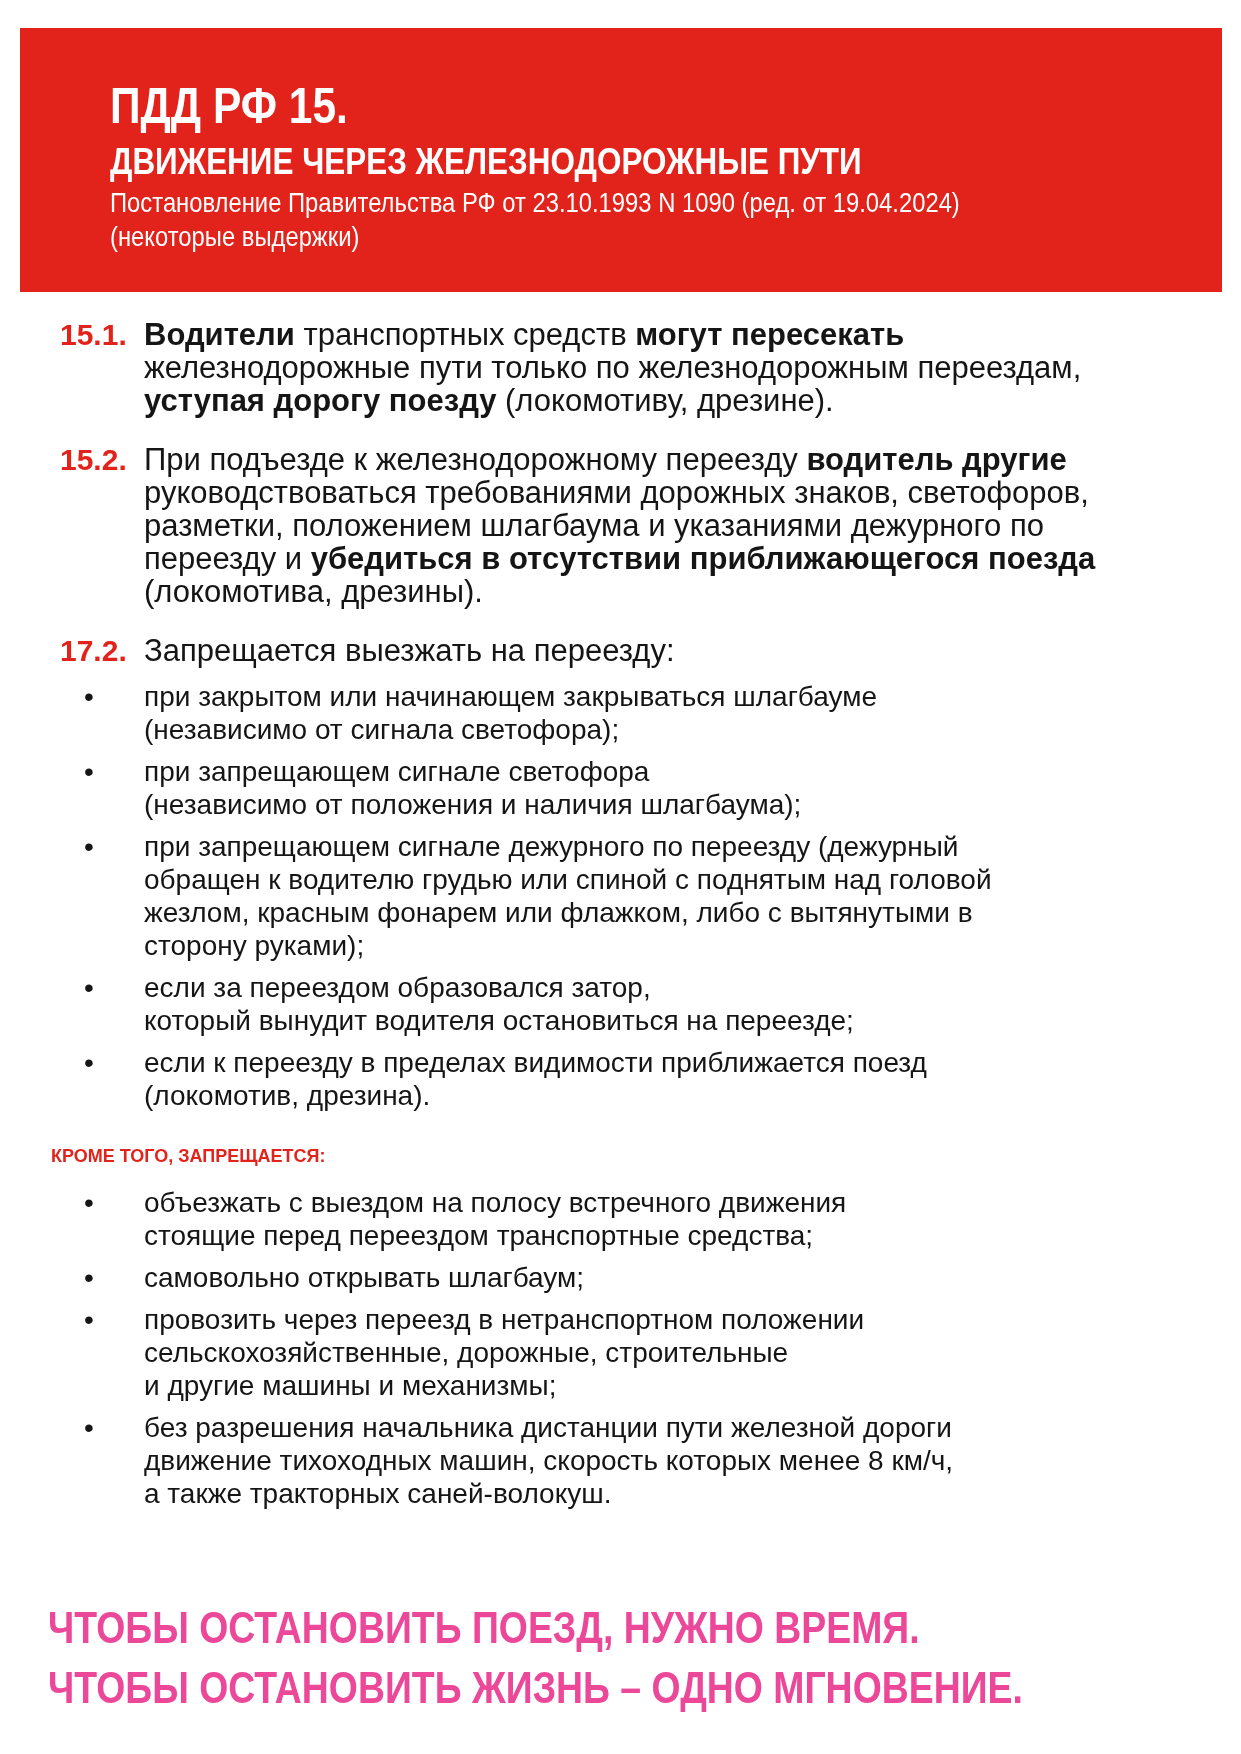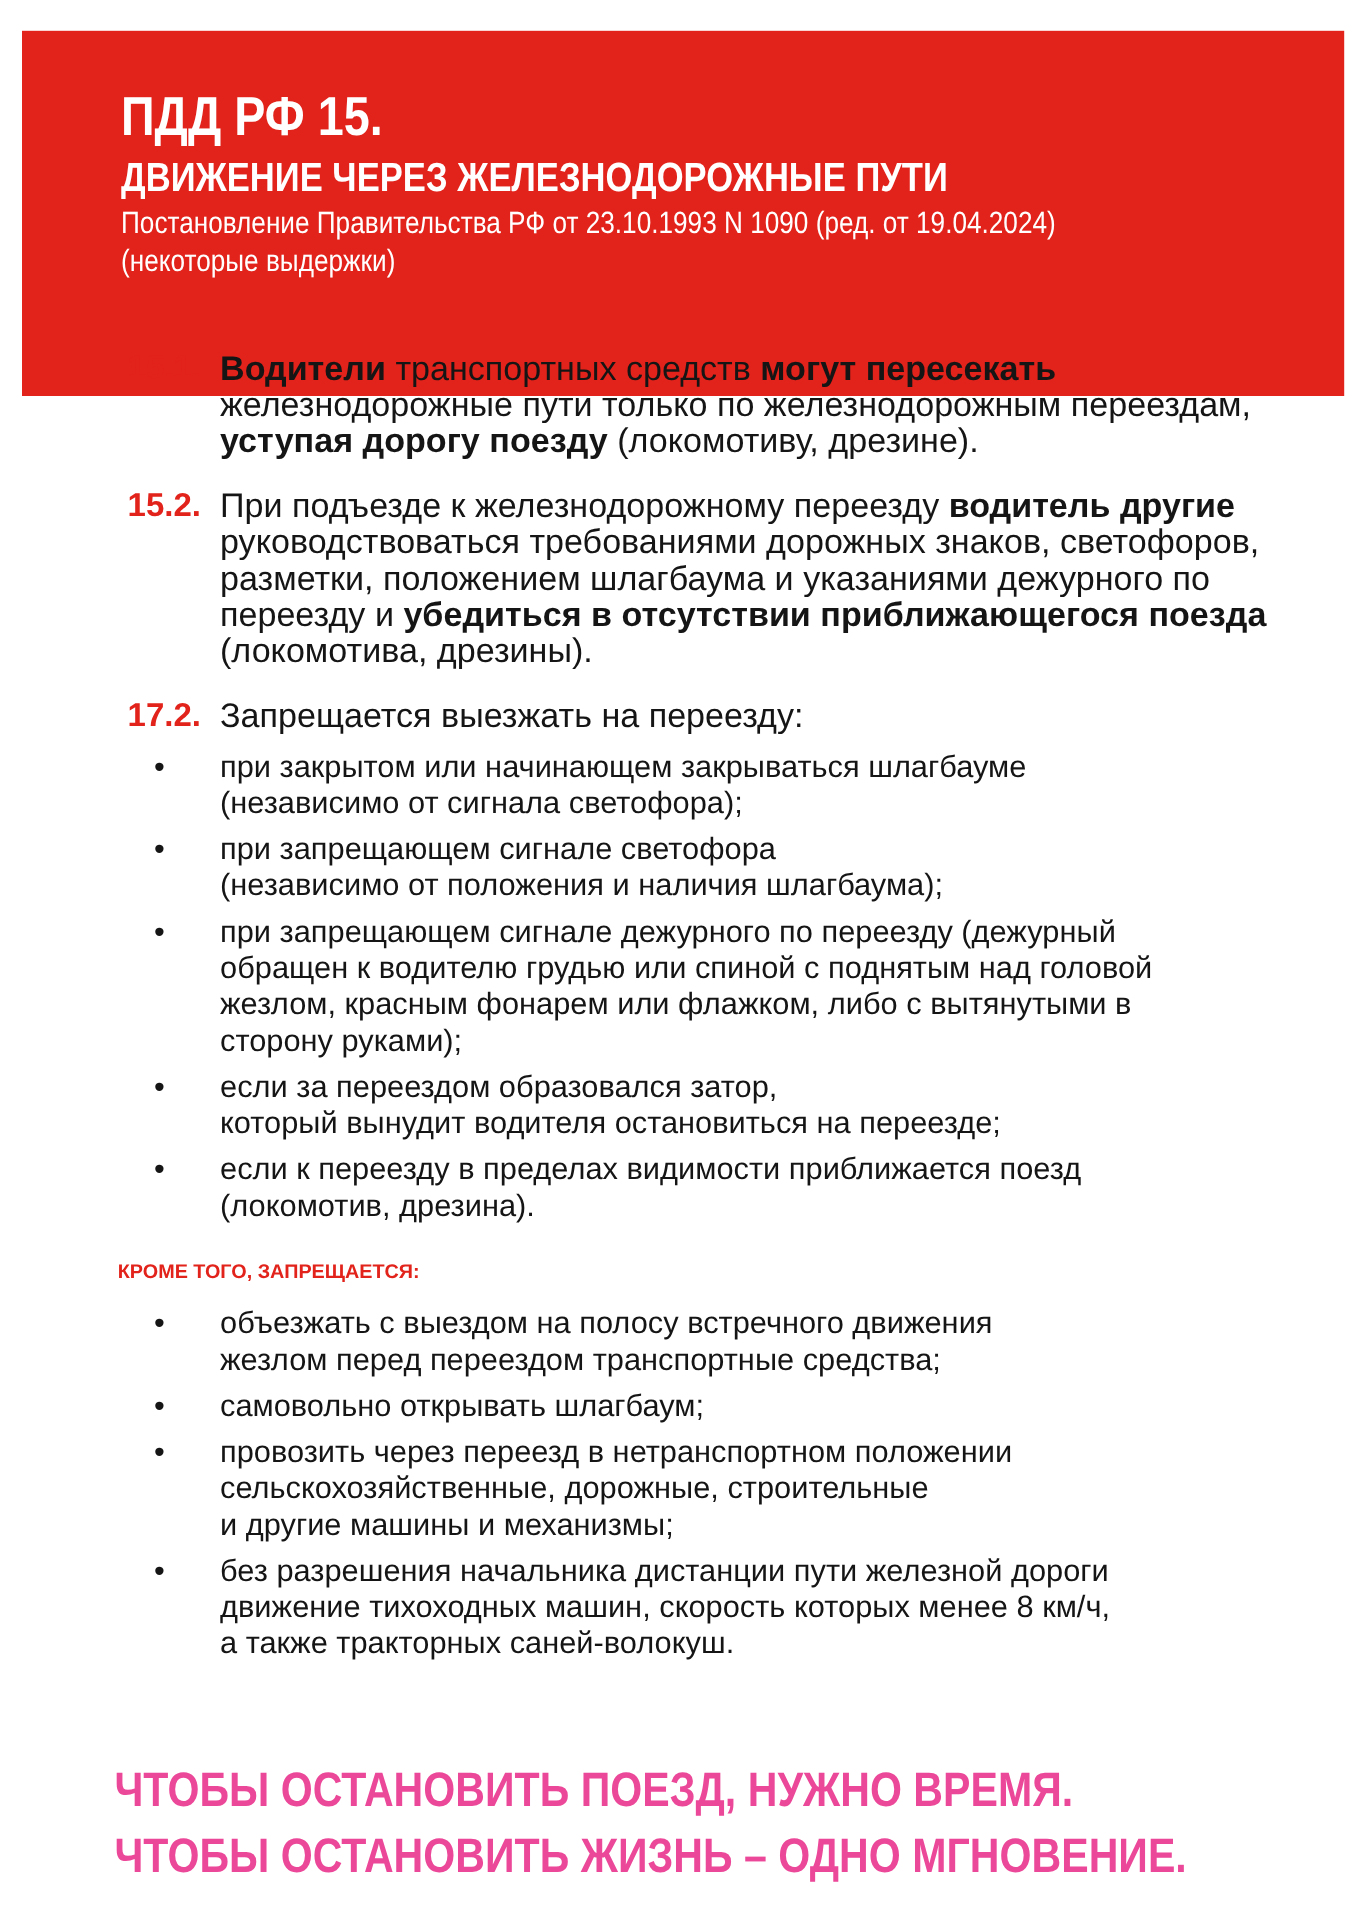--- a/index.html
+++ b/index.html
@@ -14,21 +14,21 @@
     position: relative;
     width: 1241px; height: 1754px;
     background: #ffffff;
     overflow: hidden;
   }
 
   
   .header {
     position: absolute;
     left: 20px; top: 28px;
-    width: 1202px; height: 332px;
+    width: 1202px; height: 264px;
     background: #E2231B;
     box-sizing: border-box;
     padding: 52px 30px 0 90px;
     color: #ffffff;
   }
   .hline { white-space: nowrap; transform: scaleX(0.85); transform-origin: 0 50%; }
   .h-title {
     font-size: 50px; font-weight: bold; line-height: 52px;
     letter-spacing: 0px; margin-bottom: 10px;
   }
@@ -42,21 +42,21 @@
   .h-note {
     font-size: 28px; font-weight: normal; line-height: 34px;
   }
 
   
   .content {
     position: absolute;
     left: 0; top: 292px;
     width: 1241px;
     box-sizing: border-box;
-    padding: 0 40px 0 100px;
+    padding: 0 40px 0 44px;
   }
   .section {
     display: grid;
     grid-template-columns: 100px 1fr;
     margin-top: 26px;
   }
   .section-number {
     color: #E2231B;
     font-weight: bold;
     font-size: 30px;
@@ -181,21 +181,21 @@
         </div>
       </div>
 
     <div class="sub-heading">КРОМЕ ТОГО, ЗАПРЕЩАЕТСЯ:</div>
 
     <div class="bullet-list">
 
         <div class="bullet-item">
           <div class="bullet-dot">•</div>
           <div class="bullet-text">объезжать с выездом на полосу встречного движения
-жезлом перед переездом транспортные средства;</div>
+стоящие перед переездом транспортные средства;</div>
         </div>
 
         <div class="bullet-item">
           <div class="bullet-dot">•</div>
           <div class="bullet-text">самовольно открывать шлагбаум;</div>
         </div>
 
         <div class="bullet-item">
           <div class="bullet-dot">•</div>
           <div class="bullet-text">провозить через переезд в нетранспортном положении

